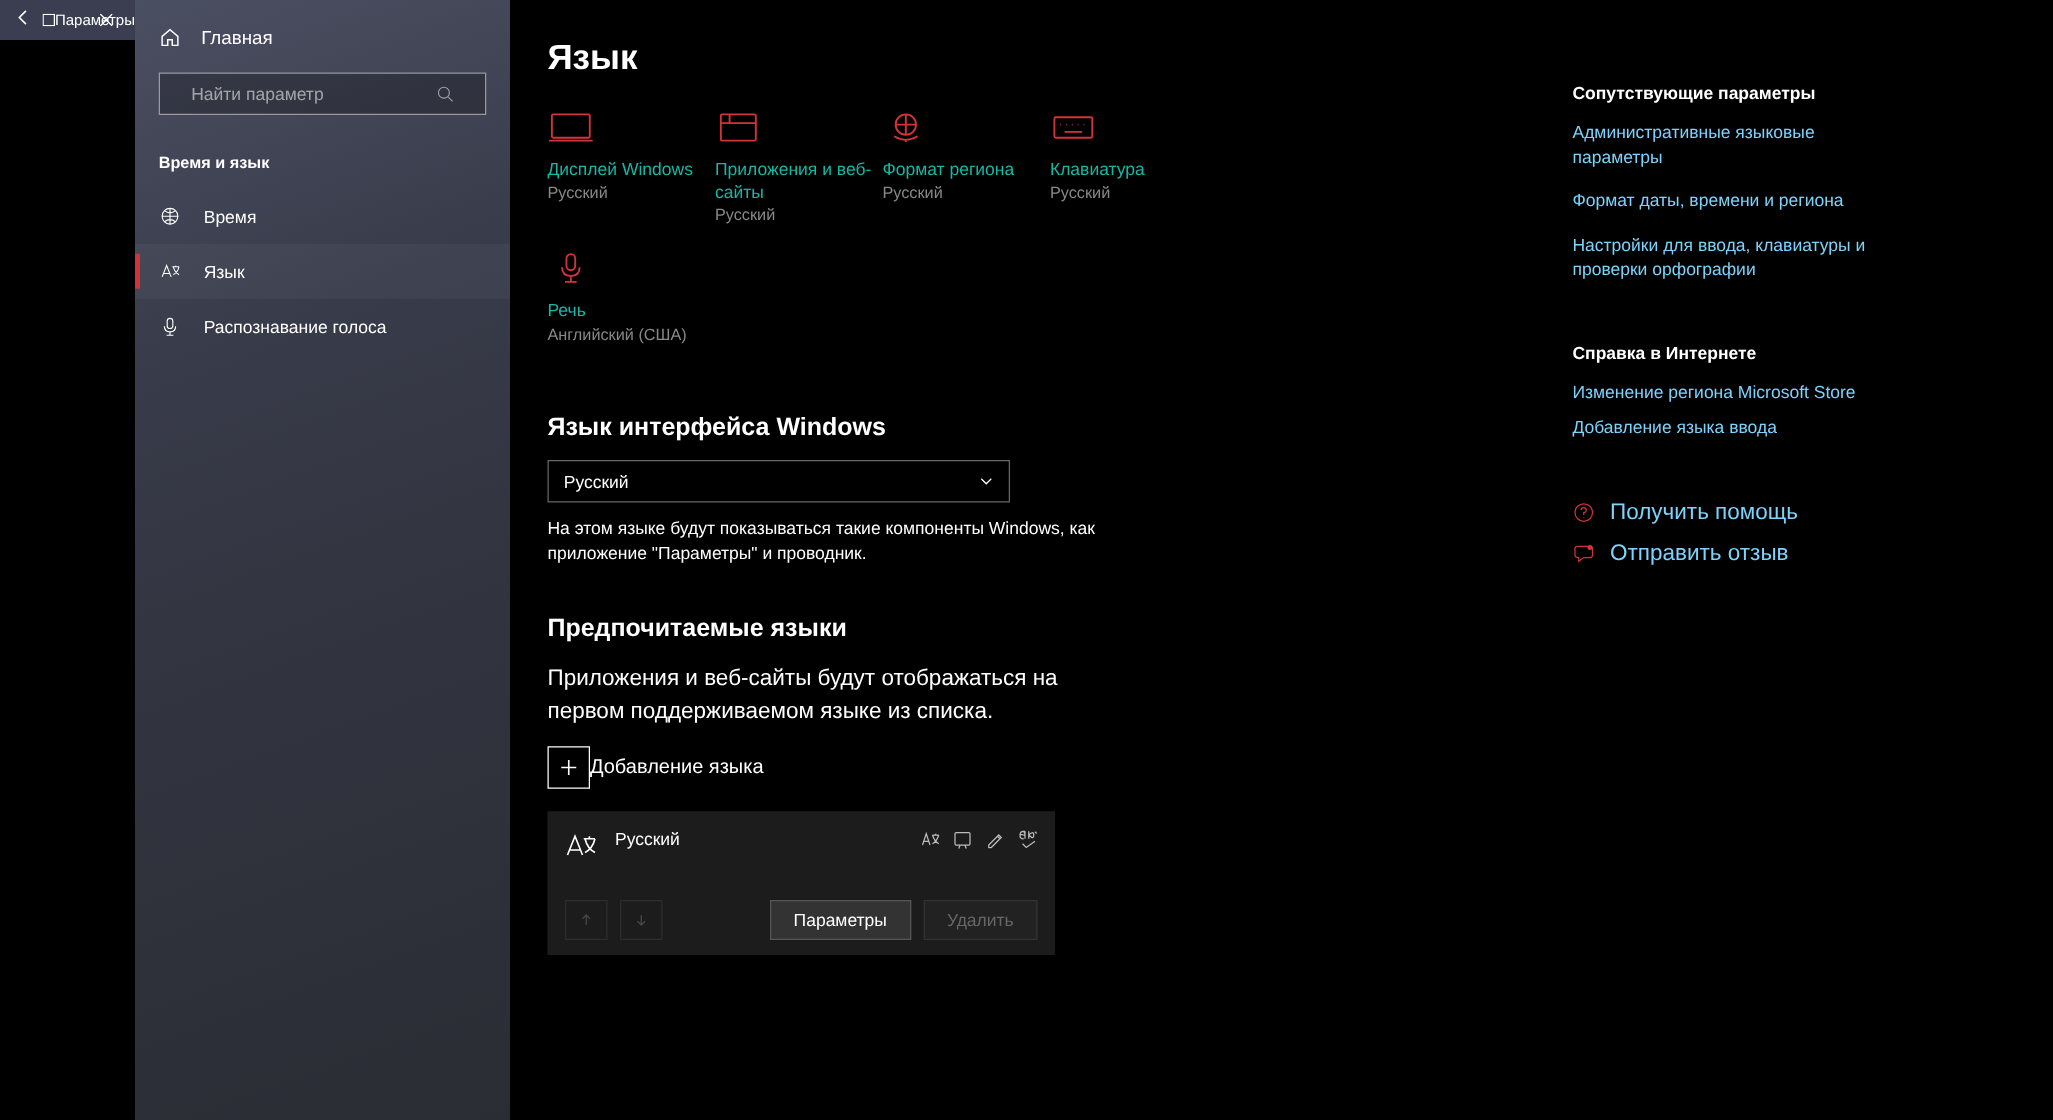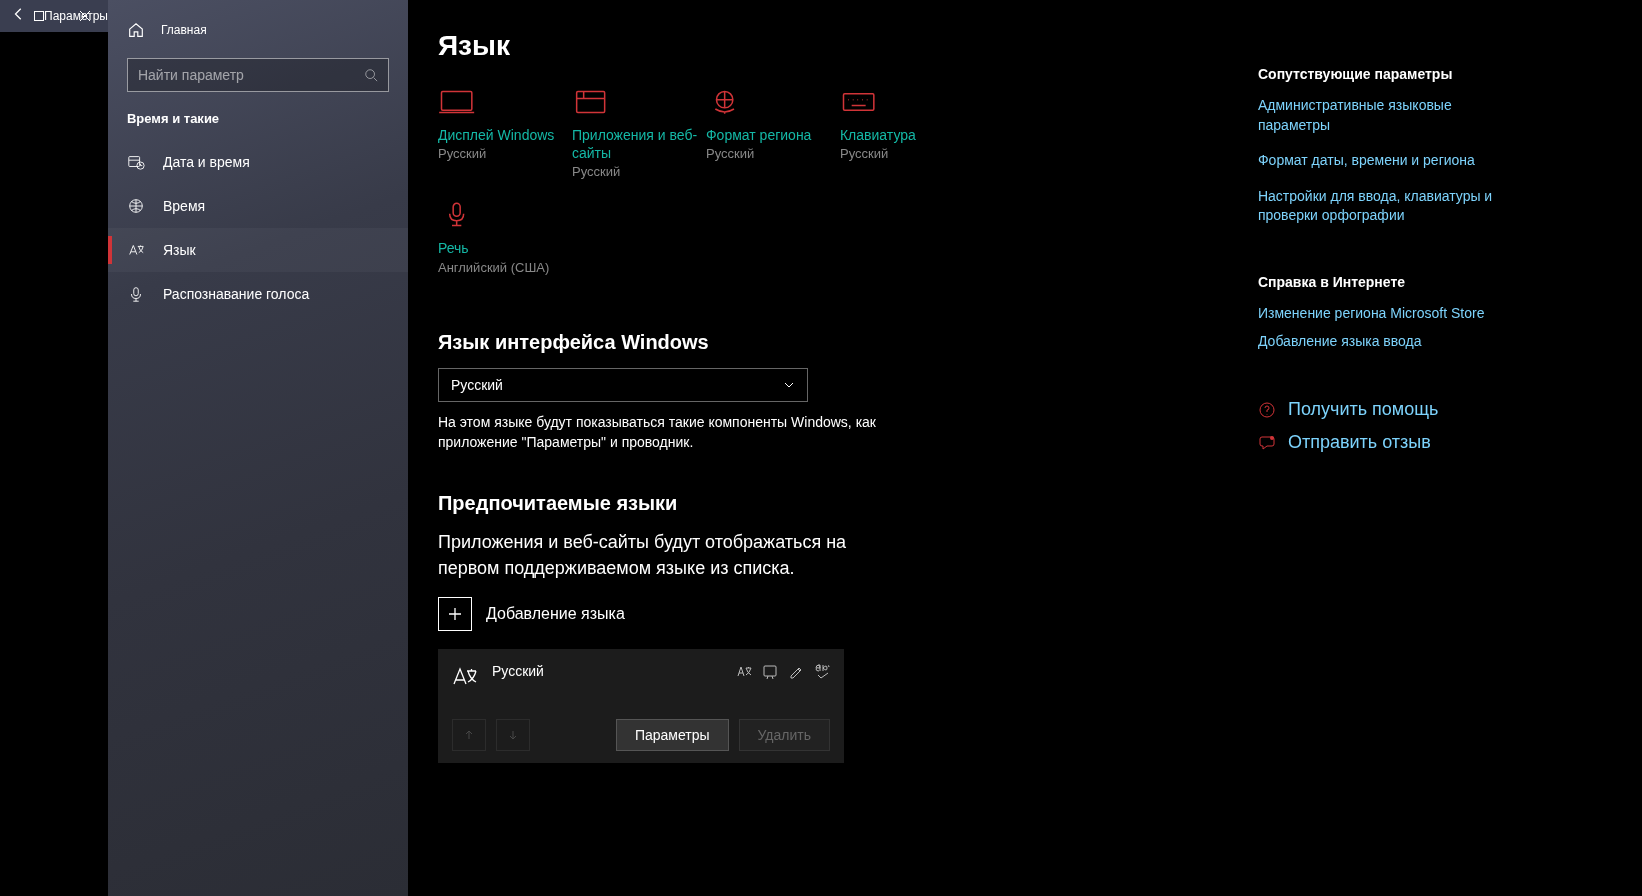--- a/index.html
+++ b/index.html
@@ -14,22 +14,22 @@
 .window-controls { position:absolute; right:0; top:0; display:flex; }
 .wc { width:46px; height:32px; display:flex; align-items:center; justify-content:center; }
 .wc svg { width:10px; height:10px; stroke:#fff; stroke-width:1; fill:none; }
 
 .body-row { display:flex; flex:1; min-height:0; }
 
 
 .sidebar { width:300px; background:linear-gradient(160deg,#4b4f62 0%,#383b49 30%,#31333e 60%,#2b2d35 100%); display:flex; flex-direction:column; padding-top:22px; }
 .home-row { display:flex; align-items:center; gap:16px; padding:0 19px 20px 19px; height:36px; }
 .home-row svg { width:18px; height:18px; stroke:#fff; fill:none; }
-.home-label { font-size:12px;text-align:center; }
-.searchbox { margin:0 19px 19px 19px; height:34px; border:1px solid rgba(255,255,255,0.5); background:rgba(0,0,0,0.25); display:flex; align-items:center; padding:0 10px; }
+.home-label { font-size:15px;text-align:center; }
+.searchbox { margin:0 19px 30px 19px; height:34px; border:1px solid rgba(255,255,255,0.5); background:rgba(0,0,0,0.25); display:flex; align-items:center; padding:0 25px; }
 .searchbox input { flex:1; background:transparent; border:none; outline:none; color:#fff; font-size:14px; }
 .searchbox input::placeholder { color:rgba(255,255,255,0.55); }
 .searchbox svg { width:14px; height:14px; stroke:rgba(255,255,255,0.55); fill:none; }
 .cat-header { font-size:13px; font-weight:600; padding:0 19px 14px 19px; }
 .nav { display:flex; flex-direction:column; }
 .nav-item { height:44px; display:flex; align-items:center; gap:18px; padding:0 19px; font-size:14px; position:relative; }
 .nav-item svg { width:18px; height:18px; stroke:#fff; fill:none; flex-shrink:0; }
 .nav-item.active::before { content:""; position:absolute; left:0; top:8px; bottom:8px; width:4px; background:#D13438; }
 .nav-item.active { background:rgba(255,255,255,0.04); }
 
@@ -43,21 +43,21 @@
 .tile svg { height:28px; display:block; stroke:#D13438; fill:none; stroke-width:1.3; }
 .tile-label { font-size:14px; color:#14b8a6; margin-top:10px; line-height:1.3; }
 .tile-sub { font-size:13px; color:#888; margin-top:2px; }
 
 .section-h { font-size:20px; font-weight:700; margin-bottom:14px; }
 .dropdown { width:370px; height:34px; border:1px solid #666; display:flex; align-items:center; justify-content:space-between; padding:0 12px; background:#000; font-size:14px; }
 .dropdown svg { width:12px; height:12px; stroke:#fff; fill:none; }
 .helper { font-size:14px; color:#fff; max-width:470px; line-height:1.45; margin-top:10px; margin-bottom:40px; }
 
 .pref-desc { font-size:18px; max-width:470px; line-height:1.45; margin-bottom:16px; }
-.add-lang { display:flex; align-items:center; gap:14px; margin-bottom:18px; }
+.add-lang { display:flex; align-items:center; margin-bottom:18px; }
 .plusbox { width:34px; height:34px; border:1px solid #fff; display:flex; align-items:center; justify-content:center; }
 .plusbox svg { width:14px; height:14px; stroke:#fff; }
 
 .lang-card { width:406px; background:#1c1c1c; padding:14px 14px 12px 14px; }
 .lang-top { display:flex; align-items:flex-start; }
 .lang-ico { margin-right:14px; }
 .lang-ico svg { width:26px; height:26px; stroke:#fff; fill:none; }
 .lang-name { font-size:14px; flex:1; }
 .feat-icons { display:flex; gap:10px; }
 .feat-icons svg { width:16px; height:16px; stroke:#bbb; fill:none; }
@@ -119,31 +119,22 @@
           </svg>
         <span class="home-label">Главная</span>
       </div>
       <div class="searchbox">
         <input placeholder="Найти параметр" style="">
         <svg viewBox="0 0 16 16">
             <circle cx="7" cy="7" r="5"></circle>
             <path d="M11 11 L15 15"></path>
           </svg>
       </div>
-      <div class="cat-header">Время и такие</div>
+      <div class="cat-header">Время и язык</div>
       <div class="nav">
-        <div class="nav-item">
-          <svg viewBox="0 0 20 20">
-              <rect x="2" y="4" width="12" height="11" rx="1"></rect>
-              <path d="M2 8 H14"></path>
-              <circle cx="15" cy="14" r="4"></circle>
-              <path d="M15 12 V14 H17"></path>
-            </svg>
-          <span>Дата и время</span>
-        </div>
         <div class="nav-item">
           <svg viewBox="0 0 20 20">
               <circle cx="10" cy="10" r="7"></circle>
               <path d="M3 10 H17 M10 3 V17 M5 5 Q10 9 15 5 M5 15 Q10 11 15 15"></path>
             </svg>
           <span>Время</span>
         </div>
         <div class="nav-item active">
           <svg viewBox="0 0 20 20">
               <path d="M3 15 L7 5 L11 15 M4.5 12 H9.5 M12 6 H18 M15 6 V5 M13 6 Q14 11 18 13 M18 6 Q17 11 13 13"></path>

